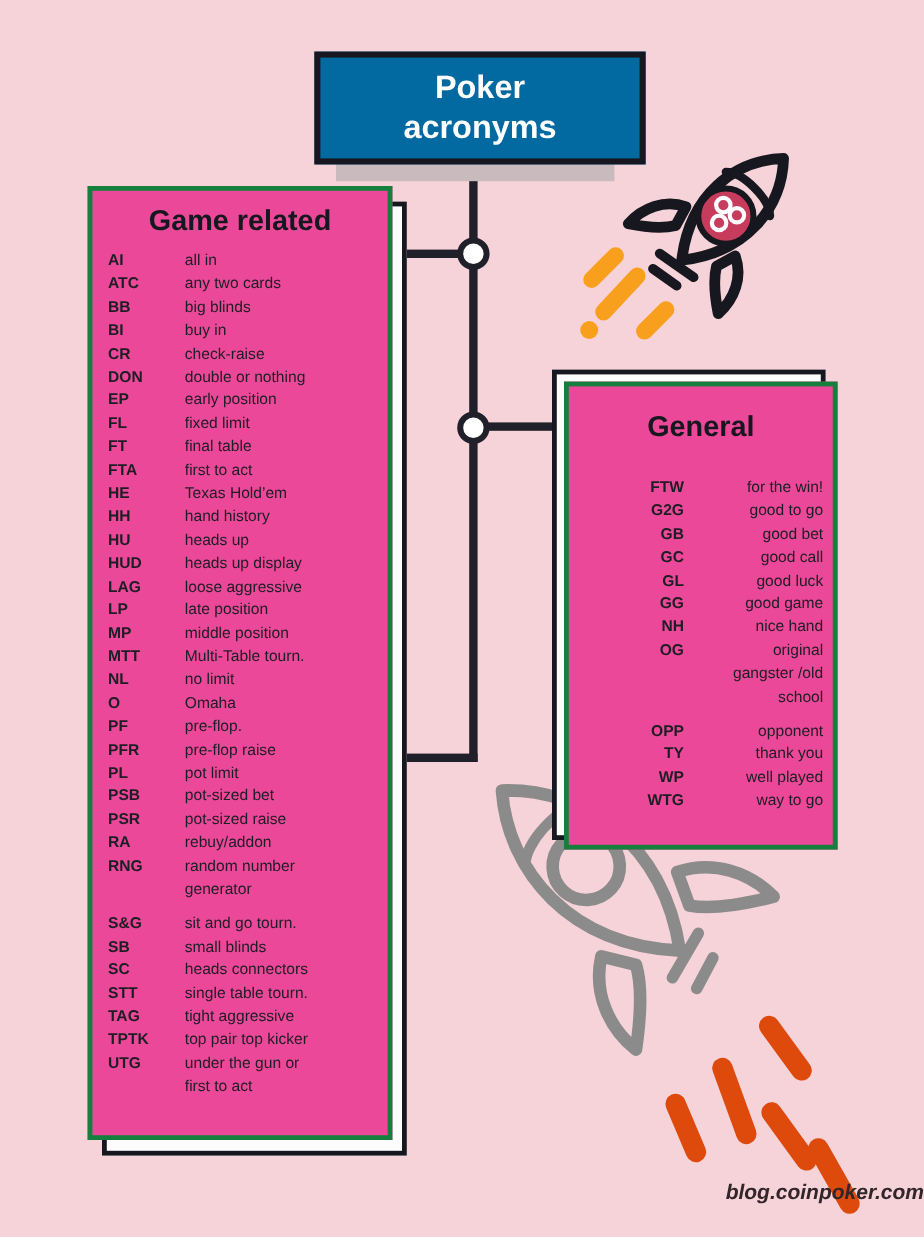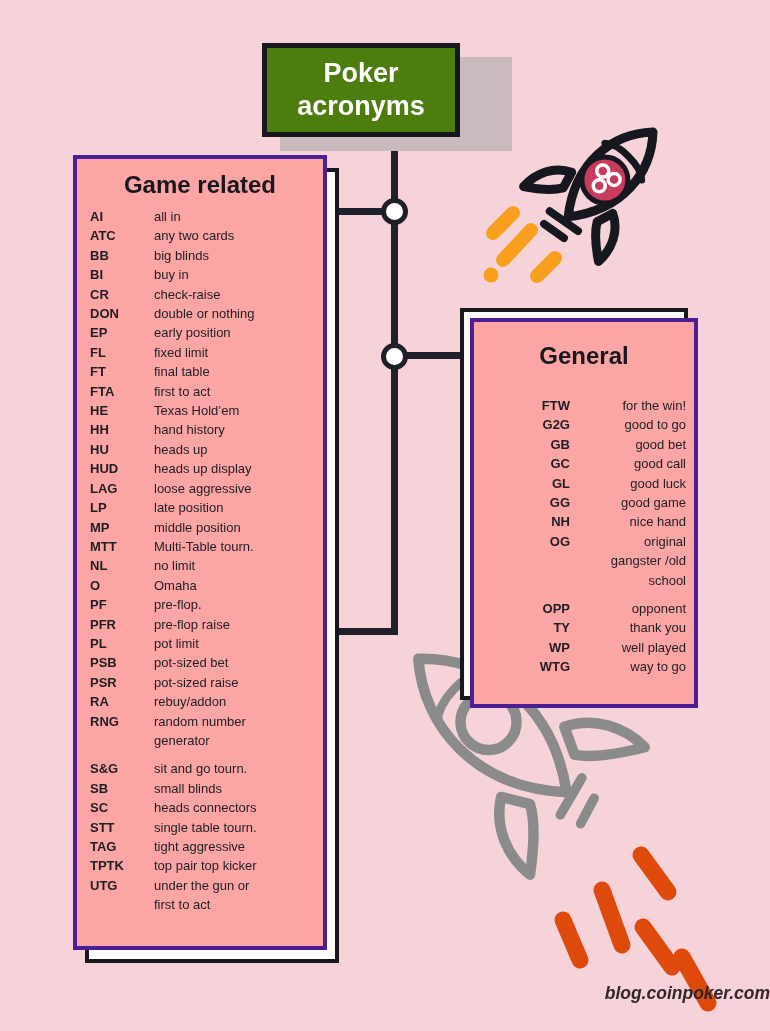--- a/index.html
+++ b/index.html
@@ -14,36 +14,36 @@
   .node{
     position:absolute; width:17px; height:17px; border-radius:50%;
     background:#ffffff; border:5px solid #20202b;
   }
   
   .title-shadow{
     position:absolute; left:280px; top:57px; width:232px; height:94px;
     background:#c9babe;
   }
   .title-box{
-    position:absolute; left:262px; top:43px; width:198px; height:94px;
-    background:#4d7c0f; border:5px solid #17171f;
+    position:absolute; left:262px; top:43px; width:276px; height:94px;
+    background:#0369a1; border:5px solid #17171f;
     display:flex; align-items:center; justify-content:center;
     box-sizing:border-box;
   }
   .title-box .t{
     color:#ffffff; font-weight:bold; font-size:27px; line-height:33px;
     text-align:center; white-space:pre-line;
   }
   
   .panel-shadow{
     position:absolute; background:#fdfcfc; border:4px solid #17171f;
     box-sizing:border-box;
   }
   .panel{
-    position:absolute; background:#fca5a5; border:4px solid #4c1d95;
+    position:absolute; background:#ec4899; border:4px solid #15803d;
     box-sizing:border-box;
   }
   .panel h2{
     margin:12px 6px 8px 6px; font-size:24px; text-align:center;
     font-weight:bold; color:#17171f;
   }
   .panel.general h2{ margin-top:20px; margin-bottom:26px; }
   .rows{ padding:0 8px 0 13px; }
   .panel.general .rows{ padding-left:28px;text-align:right; }
   .row{ display:flex; font-size:13px; line-height:19.4px; }

